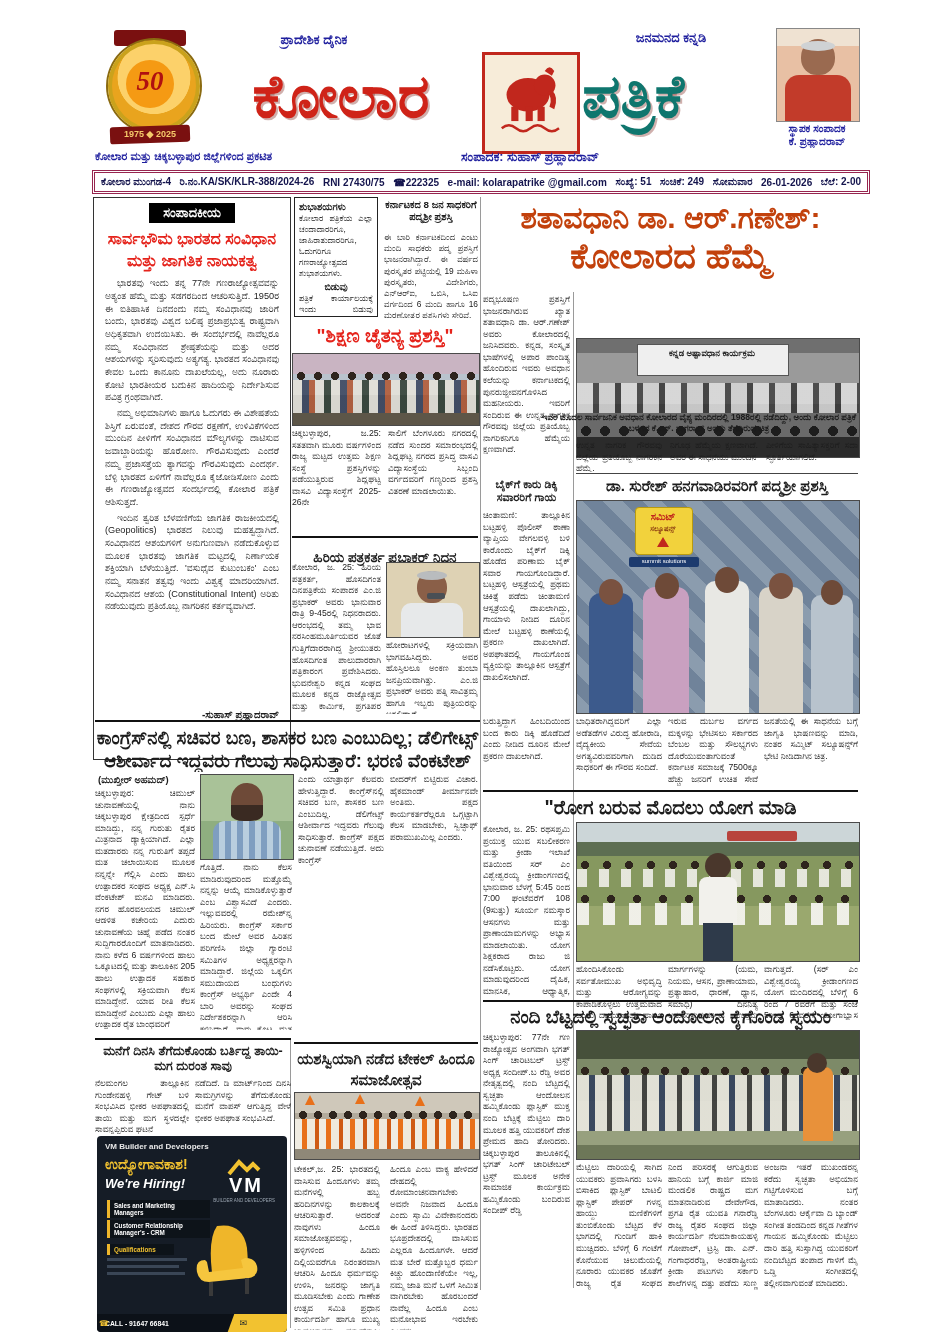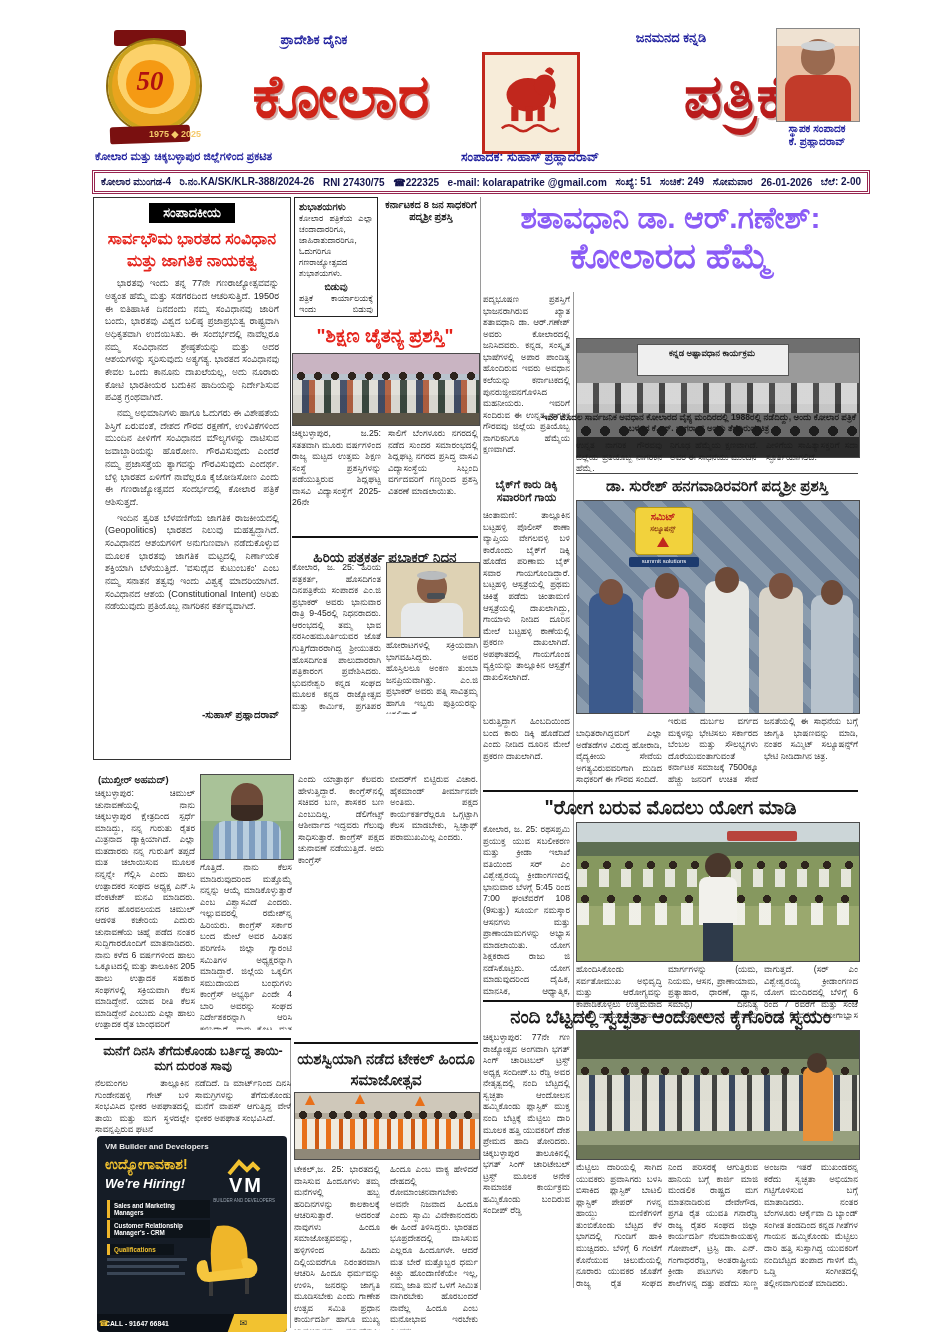--- a/index.html
+++ b/index.html
@@ -23,21 +23,21 @@
 <div class="page">
 
   <div class="abs" style="left:100px;top:30px;width:100px;height:122px;">
     <div style="position:absolute;left:14px;top:0;width:72px;height:16px;background:#7a1010;border-radius:3px;"></div>
     <div style="position:absolute;left:8px;top:10px;width:84px;height:84px;border-radius:50%;
                 background:radial-gradient(circle at 50% 40%,#fcd16a 0 55%,#e9a41e 56% 100%);
                 border:4px solid #caa21c;box-shadow:0 0 0 2px #8a6a10;"></div>
     <div style="position:absolute;left:26px;top:30px;width:48px;height:48px;border-radius:50%;background:#f59a13;"></div>
     <div style="position:absolute;left:30px;top:36px;width:40px;text-align:center;font-weight:bold;font-size:27px;color:#b01010;font-family:'Liberation Serif',serif;font-style:italic;">50</div>
     <div style="position:absolute;left:10px;top:96px;width:80px;height:17px;background:#7a1010;border-radius:3px;transform:rotate(-2deg);"></div>
-    <div style="position:absolute;left:10px;top:99px;width:80px;text-align:center;color:#f5c96a;font-weight:bold;font-size:9px;padding-left:25px;">1975 ◆ 2025</div>
+    <div style="position:absolute;left:10px;top:99px;width:80px;text-align:center;color:#f5c96a;font-weight:bold;font-size:9px;">1975 ◆ 2025</div>
   </div>
 
   <div class="abs blue" style="left:228px;top:32px;width:172px;text-align:center;font-weight:bold;font-size:13px;">ಪ್ರಾದೇಶಿಕ ದೈನಿಕ</div>
   <div class="abs blue" style="left:588px;top:30px;width:166px;text-align:center;font-weight:bold;font-size:13px;">ಜನಮನದ ಕನ್ನಡಿ</div>
 
   <div class="abs" style="left:206px;top:50px;width:270px;height:96px;color:#cf2318;font-weight:bold;font-size:60px;line-height:94px;text-align:center;text-shadow:2px 2px 0 rgba(120,30,20,.35);overflow:hidden;">ಕೋಲಾರ</div>
 
   <div class="abs" style="left:482px;top:52px;width:92px;height:96px;border:3px solid #c1271d;background:#f7ecd9;">
     <svg viewBox="0 0 60 62" style="position:absolute;left:4px;top:4px;width:78px;height:74px;">
       <g fill="#c1271d">
@@ -46,21 +46,21 @@
         <path d="M50 26 q6 6 2 16 l-4 -2 q3 -8 -2 -12 z"></path>
         <rect x="16" y="40" width="6" height="12"></rect>
         <rect x="28" y="40" width="6" height="12"></rect>
         <rect x="38" y="40" width="6" height="12"></rect>
         <path d="M44 10 q4 -6 8 0 l-2 4 z"></path>
       </g>
       <path d="M8 58 q6 -5 12 0 t12 0 t12 0 t12 0" stroke="#c1271d" stroke-width="2" fill="none"></path>
     </svg>
   </div>
 
-  <div class="abs" style="left:594px;top:50px;width:192px;height:96px;color:#b91c1c;font-weight:bold;font-size:60px;line-height:94px;text-align:right;text-shadow:2px 2px 0 rgba(120,30,20,.35);overflow:hidden;">ಪತ್ರಿಕೆ</div>
+  <div class="abs" style="left:582px;top:50px;width:192px;height:96px;color:#0f766e;font-weight:bold;font-size:60px;line-height:94px;text-align:left;text-shadow:2px 2px 0 rgba(120,30,20,.35);overflow:hidden;">ಪತ್ರಿಕೆ</div>
 
   <div class="abs" style="left:776px;top:28px;width:82px;height:92px;border:1px solid #888;overflow:hidden;
               background:linear-gradient(180deg,#efe2d2 0 18%,#e8c0a4 18% 100%);">
     <div style="position:absolute;left:24px;top:10px;width:34px;height:36px;border-radius:50% 50% 46% 46%;background:#9a6a50;"></div>
     <div style="position:absolute;left:24px;top:12px;width:34px;height:10px;border-radius:50%;background:#cfd2d4;"></div>
     <div style="position:absolute;left:8px;top:46px;width:66px;height:46px;border-radius:14px 14px 0 0;background:#c23b2a;"></div>
   </div>
   <div class="abs blue" style="left:756px;top:122px;width:122px;text-align:center;font-weight:bold;font-size:10.5px;">ಸ್ಥಾಪಕ ಸಂಪಾದಕ</div>
   <div class="abs blue" style="left:756px;top:135px;width:122px;text-align:center;font-weight:bold;font-size:10.5px;">ಕೆ. ಪ್ರಹ್ಲಾದರಾವ್</div>
 
@@ -98,20 +98,21 @@
   </div>
 
   <div class="abs" style="left:294px;top:197px;width:84px;height:120px;border:1.5px solid #222;padding:3px 4px;box-sizing:border-box;overflow:hidden;">
     <div style="font-weight:bold;font-size:9.5px;">ಶುಭಾಶಯಗಳು</div>
     <div class="col" style="position:static;font-size:8.3px;">ಕೋಲಾರ ಪತ್ರಿಕೆಯ ಎಲ್ಲಾ ಚಂದಾದಾರರಿಗೂ, ಜಾಹಿರಾತುದಾರರಿಗೂ, ಓದುಗರಿಗೂ ಗಣರಾಜ್ಯೋತ್ಸವದ ಶುಭಾಶಯಗಳು.</div>
     <div style="font-weight:bold;font-size:9.5px;text-align:center;margin-top:2px;">ಬಿಡುವು</div>
     <div class="col" style="position:static;font-size:8.3px;">ಪತ್ರಿಕೆ ಕಾರ್ಯಾಲಯಕ್ಕೆ ಇಂದು ಬಿಡುವು ನೀಡಿರುವುದರಿಂದ ನಾಳೆ ಪತ್ರಿಕೆ ಪ್ರಕಟವಾಗುವುದಿಲ್ಲ</div>
   </div>
 
   <div class="hl" style="left:384px;top:199px;width:94px;height:30px;font-size:9.8px;">ಕರ್ನಾಟಕದ 8 ಜನ ಸಾಧಕರಿಗೆ ಪದ್ಮಶ್ರೀ ಪ್ರಶಸ್ತಿ</div>
+  <div class="col" style="left:384px;top:232px;width:94px;height:86px;font-size:8.4px;">ಈ ಬಾರಿ ಕರ್ನಾಟಕದಿಂದ ಎಂಟು ಮಂದಿ ಸಾಧಕರು ಪದ್ಮ ಪ್ರಶಸ್ತಿಗೆ ಭಾಜನರಾಗಿದ್ದಾರೆ. ಈ ವರ್ಷದ ಪುರಸ್ಕೃತರ ಪಟ್ಟಿಯಲ್ಲಿ 19 ಮಹಿಳಾ ಪುರಸ್ಕೃತರು, ವಿದೇಶಿಗರು, ಎನ್‌ಆರ್‌ಐ, ಒಬಿಸಿ, ಒಸಿಐ ವರ್ಗದಿಂದ 6 ಮಂದಿ ಹಾಗೂ 16 ಮರಣೋತ್ತರ ಪ್ರಶಸ್ತಿಗಳು ಸೇರಿವೆ.</div>
 
   <div class="hl" style="left:292px;top:320px;width:186px;height:32px;color:#e5231b;font-size:19px;line-height:32px;">"ಶಿಕ್ಷಣ ಚೈತನ್ಯ ಪ್ರಶಸ್ತಿ"</div>
   <div class="photo" style="left:292px;top:353px;width:186px;height:71px;background:linear-gradient(180deg,#c9b4c2 0 28%,#b9c3cd 28% 58%,#7d8791 58% 100%);">
     <div class="heads" style="top:16px;"></div>
     <div style="position:absolute;left:0;right:0;top:26px;height:34px;
                 background:repeating-linear-gradient(90deg,#e8e4da 0 9px,#35405a 9px 16px,#b3552f 16px 22px,#e8e4da 22px 31px,#2c3a2e 31px 38px);opacity:.85;"></div>
     <div style="position:absolute;left:0;right:0;bottom:0;height:12px;background:#5d5648;"></div>
   </div>
   <div class="col" style="left:292px;top:428px;width:89px;height:104px;">ಚಿಕ್ಕಬಳ್ಳಾಪುರ, ಜ.25: ಸತತವಾಗಿ ಮೂರು ವರ್ಷಗಳಿಂದ ರಾಜ್ಯ ಮಟ್ಟದ ಉತ್ತಮ ಶಿಕ್ಷಣ ಸಂಸ್ಥೆ ಪ್ರಶಸ್ತಿಗಳನ್ನು ಪಡೆಯುತ್ತಿರುವ ಶಿದ್ಲಘಟ್ಟ ವಾಸವಿ ವಿದ್ಯಾಸಂಸ್ಥೆಗೆ 2025-26ನೇ</div>
   <div class="col" style="left:388px;top:428px;width:90px;height:104px;">ಸಾಲಿಗೆ ಬೆಂಗಳೂರು ನಗರದಲ್ಲಿ ನಡೆದ ಸುಂದರ ಸಮಾರಂಭದಲ್ಲಿ ಶಿದ್ಲಘಟ್ಟ ನಗರದ ಪ್ರಸಿದ್ಧ ವಾಸವಿ ವಿದ್ಯಾಸಂಸ್ಥೆಯ ಸಿಬ್ಬಂದಿ ವರ್ಗದವರಿಗೆ ಗಣ್ಯರಿಂದ ಪ್ರಶಸ್ತಿ ವಿತರಣೆ ಮಾಡಲಾಯಿತು.</div>
@@ -119,21 +120,21 @@
   <div class="hl" style="left:292px;top:536px;width:186px;height:20px;font-size:13.5px;border-top:2px solid #111;padding-top:12px;">ಹಿರಿಯ ಪತ್ರಕರ್ತ ಪ್ರಭಾಕರ್ ನಿಧನ</div>
   <div class="col" style="left:292px;top:562px;width:89px;height:152px;">ಕೋಲಾರ, ಜ. 25: ಹಿರಿಯ ಪತ್ರಕರ್ತ, ಹೊಸದಿಗಂತ ದಿನಪತ್ರಿಕೆಯ ಸಂಪಾದಕ ಎಂ.ಜಿ ಪ್ರಭಾಕರ್ ಅವರು ಭಾನುವಾರ ರಾತ್ರಿ 9-45ರಲ್ಲಿ ನಿಧನರಾದರು. ಆರಂಭದಲ್ಲಿ ತಮ್ಮ ಭಾವ ನರಸಿಂಹಮೂರ್ತಿಯವರ ಜೊತೆ ಗುತ್ತಿಗೆದಾರರಾಗಿದ್ದ ಶ್ರೀಯುತರು ಹೊಸದಿಗಂತ ಪಾಲುದಾರರಾಗಿ ಪತ್ರಿಕಾರಂಗ ಪ್ರವೇಶಿಸಿದರು. ಭುವನೇಶ್ವರಿ ಕನ್ನಡ ಸಂಘದ ಮೂಲಕ ಕನ್ನಡ ರಾಜ್ಯೋತ್ಸವ ಮತ್ತು ಕಾರ್ಮಿಕ, ಪ್ರಗತಿಪರ ಸಂಘಟನೆಗಳ ಮುಖಂಡರಾಗಿ ವಿವಿಧ</div>
   <div class="photo" style="left:386px;top:562px;width:92px;height:74px;background:linear-gradient(180deg,#ded2b4 0 100%);">
     <div style="position:absolute;left:30px;top:8px;width:30px;height:32px;border-radius:50% 50% 45% 45%;background:#8a5f48;"></div>
     <div style="position:absolute;left:30px;top:8px;width:30px;height:9px;border-radius:50%;background:#b9bcbe;"></div>
     <div style="position:absolute;left:14px;top:40px;width:62px;height:34px;border-radius:10px 10px 0 0;background:#e7e9ea;"></div>
     <div style="position:absolute;left:40px;top:30px;width:18px;height:6px;background:#4a4f55;border-radius:2px;"></div>
   </div>
   <div class="col" style="left:386px;top:640px;width:92px;height:74px;">ಹೋರಾಟಗಳಲ್ಲಿ ಸಕ್ರಿಯವಾಗಿ ಭಾಗವಹಿಸಿದ್ದರು. ಅವರ ಹೊಸ್ತಿಲಲೂ ಅಂಕಣ ತುಂಬಾ ಜನಪ್ರಿಯವಾಗಿತ್ತು. ಎಂ.ಜಿ ಪ್ರಭಾಕರ್ ಅವರು ಪತ್ನಿ ಸಾವಿತ್ರಮ್ಮ ಹಾಗೂ ಇಬ್ಬರು ಪುತ್ರಿಯರನ್ನು ಅಗಲಿದ್ದಾರೆ.</div>
 
-  <div class="hl" style="left:483px;top:200px;width:375px;height:88px;color:#8b5cf6;">
+  <div class="hl" style="left:483px;top:200px;width:375px;height:88px;color:#c2410c;">
     <span style="display:block;font-size:30px;">ಶತಾವಧಾನಿ ಡಾ. ಆರ್.ಗಣೇಶ್:</span>
     <span style="display:block;font-size:35px;">ಕೋಲಾರದ ಹೆಮ್ಮೆ</span>
   </div>
   <div class="col" style="left:483px;top:294px;width:87px;height:176px;">ಪದ್ಮಭೂಷಣ ಪ್ರಶಸ್ತಿಗೆ ಭಾಜನರಾಗಿರುವ ಖ್ಯಾತ ಶತಾವಧಾನಿ ಡಾ. ಆರ್.ಗಣೇಶ್ ಅವರು ಕೋಲಾರದಲ್ಲಿ ಜನಿಸಿದವರು. ಕನ್ನಡ, ಸಂಸ್ಕೃತ ಭಾಷೆಗಳಲ್ಲಿ ಅಪಾರ ಪಾಂಡಿತ್ಯ ಹೊಂದಿರುವ ಇವರು ಅವಧಾನ ಕಲೆಯನ್ನು ಕರ್ನಾಟಕದಲ್ಲಿ ಪುನರುಜ್ಜೀವನಗೊಳಿಸಿದ ಮಹನೀಯರು. ಇವರಿಗೆ ಸಂದಿರುವ ಈ ಉನ್ನತ ನಾಗರಿಕ ಗೌರವವು ಜಿಲ್ಲೆಯ ಪ್ರತಿಯೊಬ್ಬ ನಾಗರಿಕನಿಗೂ ಹೆಮ್ಮೆಯ ಕ್ಷಣವಾಗಿದೆ.</div>
 
   <div class="photo" style="left:576px;top:290px;width:282px;height:118px;background:linear-gradient(180deg,#6f6f6f 0 12%,#9a9a9a 12% 55%,#6a6a6a 55% 100%);margin-top:48px;">
     <div style="position:absolute;left:60px;top:5px;width:150px;height:30px;background:#efefef;border:1px solid #555;"></div>
     <div class="cap" style="left:62px;top:9px;width:146px;font-size:8.5px;color:#222;">ಕನ್ನಡ ಅಷ್ಟಾವಧಾನ ಕಾರ್ಯಕ್ರಮ</div>
     <div style="position:absolute;left:0;right:0;top:44px;height:30px;
                 background:repeating-linear-gradient(90deg,#e6e6e6 0 16px,#3a3a3a 16px 22px,#dcdcdc 22px 38px,#303030 38px 44px);opacity:.8;"></div>
@@ -163,21 +164,21 @@
     <div style="position:absolute;left:66px;bottom:0;width:46px;height:126px;border-radius:12px 12px 0 0;background:#c9a0c0;"></div>
     <div style="position:absolute;left:78px;bottom:114px;width:24px;height:26px;border-radius:50%;background:#6e4a38;"></div>
     <div style="position:absolute;left:128px;bottom:0;width:44px;height:132px;border-radius:10px 10px 0 0;background:#e8e8e4;"></div>
     <div style="position:absolute;left:138px;bottom:120px;width:24px;height:26px;border-radius:50%;background:#6e4a38;"></div>
     <div style="position:absolute;left:182px;bottom:0;width:44px;height:126px;border-radius:10px 10px 0 0;background:#d8d3c8;"></div>
     <div style="position:absolute;left:192px;bottom:114px;width:24px;height:26px;border-radius:50%;background:#7a5240;"></div>
     <div style="position:absolute;left:234px;bottom:0;width:42px;height:118px;border-radius:10px 10px 0 0;background:#b8c3cd;"></div>
     <div style="position:absolute;left:244px;bottom:108px;width:22px;height:25px;border-radius:50%;background:#6e4a38;"></div>
   </div>
   <div class="col" style="left:483px;top:716px;width:87px;height:70px;">ಬರುತ್ತಿದ್ದಾಗ ಹಿಂಬದಿಯಿಂದ ಬಂದ ಕಾರು ಡಿಕ್ಕಿ ಹೊಡೆದಿದೆ ಎಂದು ನೀಡಿದ ದೂರಿನ ಮೇಲೆ ಪ್ರಕರಣ ದಾಖಲಾಗಿದೆ.</div>
-  <div class="col" style="left:576px;top:716px;width:86px;height:70px;margin-top:12px;">ಬಾಧಿತರಾಗಿದ್ದವರಿಗೆ ಎಲ್ಲಾ ಅಡೆತಡೆಗಳ ವಿರುದ್ಧ ಹೋರಾಡಿ, ವೈದ್ಯಕೀಯ ಸೇವೆಯ ಅಗತ್ಯವಿರುವವರಿಗಾಗಿ ದುಡಿದ ಸಾಧಕರಿಗೆ ಈ ಗೌರವ ಸಂದಿದೆ.</div>
+  <div class="col" style="left:576px;top:716px;width:86px;height:70px;">ಬಾಧಿತರಾಗಿದ್ದವರಿಗೆ ಎಲ್ಲಾ ಅಡೆತಡೆಗಳ ವಿರುದ್ಧ ಹೋರಾಡಿ, ವೈದ್ಯಕೀಯ ಸೇವೆಯ ಅಗತ್ಯವಿರುವವರಿಗಾಗಿ ದುಡಿದ ಸಾಧಕರಿಗೆ ಈ ಗೌರವ ಸಂದಿದೆ.</div>
   <div class="col" style="left:668px;top:716px;width:90px;height:70px;">ಇರುವ ದುರ್ಬಲ ವರ್ಗದ ಮಕ್ಕಳನ್ನು ಭೇಟಿಸಲು ಸರ್ಕಾರದ ಬೆಂಬಲ ಮತ್ತು ಸೌಲಭ್ಯಗಳು ದೊರೆಯುವಂತಾಗುವಂತೆ ಕರ್ನಾಟಕ ಸಮಾಜಕ್ಕೆ 7500ಕ್ಕೂ ಹೆಚ್ಚು ಜನರಿಗೆ ಉಚಿತ ಸೇವೆ ನೀಡಿದ್ದಾರೆ.</div>
   <div class="col" style="left:764px;top:716px;width:94px;height:70px;">ಜನತೆಯಲ್ಲಿ ಈ ಸಾಧನೆಯ ಬಗ್ಗೆ ಜಾಗೃತಿ ಭಾಷಣವನ್ನು ಮಾಡಿ, ನಂತರ ಸಮ್ಮಿಟ್ ಸಲ್ಯೂಷನ್ಸ್‌ಗೆ ಭೇಟಿ ನೀಡಿದಾಗಿನ ಚಿತ್ರ.</div>
 
   <div class="hl" style="left:483px;top:790px;width:375px;height:26px;font-size:19.5px;border-top:2px solid #111;padding-top:4px;">"ರೋಗ ಬರುವ ಮೊದಲು ಯೋಗ ಮಾಡಿ ಆರೋಗ್ಯವಂತರಾಗಿ"</div>
   <div class="col" style="left:483px;top:824px;width:87px;height:174px;">ಕೋಲಾರ, ಜ. 25: ರಥಸಪ್ತಮಿ ಪ್ರಯುಕ್ತ ಯುವ ಸಬಲೀಕರಣ ಮತ್ತು ಕ್ರೀಡಾ ಇಲಾಖೆ ವತಿಯಿಂದ ಸರ್ ಎಂ ವಿಶ್ವೇಶ್ವರಯ್ಯ ಕ್ರೀಡಾಂಗಣದಲ್ಲಿ ಭಾನುವಾರ ಬೆಳಗ್ಗೆ 5:45 ರಿಂದ 7:00 ಘಂಟೆವರೆಗೆ 108 (9ಸುತ್ತು) ಸೂರ್ಯ ನಮಸ್ಕಾರ ಆಸನಗಳು ಮತ್ತು ಪ್ರಾಣಾಯಾಮಗಳನ್ನು ಅಭ್ಯಾಸ ಮಾಡಲಾಯಿತು. ಯೋಗ ಶಿಕ್ಷಕರಾದ ರಾಜು ಜಿ ನಡೆಸಿಕೊಟ್ಟರು. ಯೋಗ ಮಾಡುವುದರಿಂದ ದೈಹಿಕ, ಮಾನಸಿಕ, ಆಧ್ಯಾತ್ಮಿಕ, ಸಾಮಾಜಿಕ,</div>
   <div class="photo" style="left:576px;top:822px;width:282px;height:138px;
               background:linear-gradient(180deg,#ccd6d8 0 14%,#5d6e52 14% 24%,#86985f 24% 60%,#9aa86e 60% 100%);">
     <div style="position:absolute;left:150px;top:8px;width:70px;height:10px;background:#b8433c;border-radius:2px;"></div>
     <div class="heads" style="top:36px;background-size:22px 12px;"></div>
     <div style="position:absolute;left:0;right:0;top:46px;height:18px;background:repeating-linear-gradient(90deg,#f0efe9 0 10px,transparent 10px 22px);opacity:.9;"></div>
@@ -199,20 +200,21 @@
     <div style="position:absolute;left:0;right:0;top:44px;height:56px;
                 background:repeating-linear-gradient(90deg,#eceae2 0 12px,#31405c 12px 18px,#e9e7df 18px 30px,#3b3b3b 30px 35px);opacity:.9;"></div>
     <div style="position:absolute;right:26px;top:36px;width:30px;height:74px;border-radius:8px 8px 0 0;background:#e8913a;"></div>
     <div style="position:absolute;right:32px;top:22px;width:20px;height:20px;border-radius:50%;background:#4a372c;"></div>
     <div style="position:absolute;left:0;right:0;bottom:0;height:14px;background:#6d7758;"></div>
   </div>
   <div class="col" style="left:576px;top:1162px;width:86px;height:128px;">ಮೆಟ್ಟಿಲು ದಾರಿಯಲ್ಲಿ ಸಾಗಿದ ಯುವಕರು ಪ್ರವಾಸಿಗರು ಬಳಸಿ ಬಿಸಾಕಿದ ಪ್ಲಾಸ್ಟಿಕ್ ಬಾಟಲಿ ಪ್ಲಾಸ್ಟಿಕ್ ಪೇಪರ್ ಗಳನ್ನ ಹಾಯ್ದು ಮಣಿಕೆಗಳಿಗೆ ತುಂಬಿಕೊಂಡು ಬೆಟ್ಟದ ಕೆಳ ಭಾಗದಲ್ಲಿ ಗುಂಡಿಗೆ ಹಾಕಿ ಮುಚ್ಚಿದರು. ಬೆಳಿಗ್ಗೆ 6 ಗಂಟೆಗೆ ಕೊನೆಯುವ ಚಿಲುಮೆಯಲ್ಲಿ ನೂರಾರು ಯುವಕರ ಜೊತೆಗೆ ರಾಜ್ಯ ರೈತ ಸಂಘದ ಕಾರ್ಯಕರ್ತರು ಭಾಗವಹಿಸಿದ್ದರು. ಯೋಗ ನಂದೀಶ್ವರ ವ್ಯೂವ್ ಪಾಯಿಂಟ್ ಸಮೀಪ ನಡೆದ ವೇದಿಕೆ ಕಾರ್ಯಕ್ರಮದಲ್ಲಿ ಪ್ಲಾಸ್ಟಿಕ್</div>
   <div class="col" style="left:668px;top:1162px;width:90px;height:128px;">ನಿಂದ ಪರಿಸರಕ್ಕೆ ಆಗುತ್ತಿರುವ ಹಾನಿಯ ಬಗ್ಗೆ ಕಾರ್ಜಿ ಮಾಜಿ ಮಂಡಲಿಕ ರಾಷ್ಟ್ರದ ಮಗ ಮಾತನಾಡಿರುವ ದೇವೇಗೌಡ, ಪ್ರಗತಿ ರೈತ ಯುವತಿ ಗನಾರೆಡ್ಡಿ ರಾಜ್ಯ ರೈತರ ಸಂಘದ ಜಿಲ್ಲಾ ಕಾರ್ಯದರ್ಶಿ ನೆಲಮಾಕಾಯಹಳ್ಳಿ ಗೋಪಾಲ್, ಟ್ರಸ್ಟಿ ಡಾ. ಎನ್. ಗಂಗಾಧರರೆಡ್ಡಿ, ಅಂತರಾಷ್ಟ್ರೀಯ ಕ್ರೀಡಾ ಪಟುಗಳು ಸರ್ಕಾರಿ ಶಾಲೆಗಳನ್ನ ದತ್ತು ಪಡೆದು ಸುಣ್ಣ ಬಣ್ಣ ಬಳಿದು ಮಾತಾಡಿರುವ ಮುಖಂಡರು</div>
   <div class="col" style="left:764px;top:1162px;width:94px;height:128px;">ಅಂಜನಾ ಇತರೆ ಮುಖಂಡರನ್ನ ಕರೆದು ಸ್ವಚ್ಛತಾ ಅಭಿಯಾನ ಗಟ್ಟಿಗೊಳಿಸುವ ಬಗ್ಗೆ ಮಾತಾಡಿದರು. ನಂತರ ಬೆಂಗಳೂರು ಆರ್ಕೈವಾ ದಿ ಬ್ಯಾಂಡ್ ಸಂಗೀತ ತಂಡದಿಂದ ಕನ್ನಡ ಗೀತೆಗಳ ಗಾಯನ ಹಮ್ಮಿಕೊಂಡು ಮೆಟ್ಟಿಲು ದಾರಿ ಹತ್ತಿ ಸುಸ್ತಾಗಿದ್ದ ಯುವಕರಿಗೆ ನಂದಿಬೆಟ್ಟದ ತಂಪಾದ ಗಾಳಿಗೆ ಮೈ ಒಡ್ಡಿ ಸಂಗೀತದಲ್ಲಿ ತಲ್ಲೀನವಾಗುವಂತೆ ಮಾಡಿದರು.</div>
 
+  <div class="hl" style="left:95px;top:720px;width:385px;height:46px;font-size:18.5px;line-height:1.25;border-top:2px solid #111;padding-top:4px;">ಕಾಂಗ್ರೆಸ್‌ನಲ್ಲಿ ಸಚಿವರ ಬಣ, ಶಾಸಕರ ಬಣ ಎಂಬುದಿಲ್ಲ; ಡೆಲಿಗೇಟ್ಸ್ ಆಶೀರ್ವಾದ ಇದ್ದವರು ಗೆಲುವು ಸಾಧಿಸುತ್ತಾರೆ: ಭರಣಿ ವೆಂಕಟೇಶ್</div>
   <div class="abs" style="left:98px;top:774px;width:100px;font-weight:bold;font-size:9.5px;">(ಮುಖ್ತೀರ್ ಅಹಮದ್)</div>
   <div class="photo" style="left:200px;top:774px;width:92px;height:84px;background:linear-gradient(180deg,#a9c298 0 55%,#8fae80 55% 100%);">
     <div style="position:absolute;left:30px;top:8px;width:32px;height:36px;border-radius:48% 48% 42% 42%;background:#6e4a38;"></div>
     <div style="position:absolute;left:30px;top:30px;width:32px;height:16px;border-radius:0 0 40% 40%;background:#3a2a22;"></div>
     <div style="position:absolute;left:12px;top:46px;width:68px;height:38px;border-radius:12px 12px 0 0;
                 background:repeating-linear-gradient(90deg,#7f9ec0 0 6px,#b9cede 6px 12px);"></div>
   </div>
   <div class="col" style="left:95px;top:788px;width:100px;height:242px;">ಚಿಕ್ಕಬಳ್ಳಾಪುರ: ಚಿಮುಲ್ ಚುನಾವಣೆಯಲ್ಲಿ ನಾನು ಚಿಕ್ಕಬಳ್ಳಾಪುರ ಕ್ಷೇತ್ರದಿಂದ ಸ್ಪರ್ಧೆ ಮಾಡಿದ್ದು, ನನ್ನ ಗುರುತು ರೈತರ ಮಿತ್ರನಾದ ಡ್ಯಾಕ್ಸಿಯಾಗಿದೆ. ಎಲ್ಲಾ ಮತದಾರರು ನನ್ನ ಗುರುತಿಗೆ ತಪ್ಪದೆ ಮತ ಚಲಾಯಿಸುವ ಮೂಲಕ ನನ್ನನ್ನೇ ಗೆಲ್ಲಿಸಿ ಎಂದು ಹಾಲು ಉತ್ಪಾದಕರ ಸಂಘದ ಅಧ್ಯಕ್ಷ ಎನ್.ಸಿ ವೆಂಕಟೇಶ್ ಮನವಿ ಮಾಡಿದರು. ನಗರ ಹೊರವಲಯದ ಚಿಮುಲ್ ಆಡಳಿತ ಕಚೇರಿಯ ಎದುರು ಚುನಾವಣೆಯ ಚಿಹ್ನೆ ಪಡೆದ ನಂತರ ಸುದ್ದಿಗಾರರೊಂದಿಗೆ ಮಾತನಾಡಿದರು. ನಾನು ಕಳೆದ 6 ವರ್ಷಗಳಿಂದ ಹಾಲು ಒಕ್ಕೂಟದಲ್ಲಿ ಮತ್ತು ತಾಲೂಕಿನ 205 ಹಾಲು ಉತ್ಪಾದಕ ಸಹಕಾರ ಸಂಘಗಳಲ್ಲಿ ಸಕ್ರಿಯವಾಗಿ ಕೆಲಸ ಮಾಡಿದ್ದೇನೆ. ಯಾವ ರೀತಿ ಕೆಲಸ ಮಾಡಿದ್ದೇನೆ ಎಂಬುದು ಎಲ್ಲಾ ಹಾಲು ಉತ್ಪಾದಕ ರೈತ ಬಾಂಧವರಿಗೆ</div>
   <div class="col" style="left:200px;top:862px;width:92px;height:168px;">ಗೊತ್ತಿದೆ. ನಾನು ಕೆಲಸ ಮಾಡಿರುವುದರಿಂದ ಮತ್ತೊಮ್ಮೆ ನನ್ನನ್ನು ಆಯ್ಕೆ ಮಾಡಿಕೊಳ್ಳುತ್ತಾರೆ ಎಂಬ ವಿಶ್ವಾಸವಿದೆ ಎಂದರು. ಇಲ್ಲುವವರಲ್ಲಿ ರಮೇಶ್‌ನ್ನ ಹಿರಿಯರು. ಕಾಂಗ್ರೆಸ್ ಸರ್ಕಾರ ಬಂದ ಮೇಲೆ ಅವರ ಹಿರಿತನ ಪರಿಗಣಿಸಿ ಜಿಲ್ಲಾ ಗ್ಯಾರಂಟಿ ಸಮಿತಿಗಳ ಅಧ್ಯಕ್ಷರನ್ನಾಗಿ ಮಾಡಿದ್ದಾರೆ. ಜಿಲ್ಲೆಯ ಒಕ್ಕಲಿಗ ಸಮುದಾಯದ ಬಂಧುಗಳು ಕಾಂಗ್ರೆಸ್ ಅಭ್ಯರ್ಥಿ ಎಂದೇ 4 ಬಾರಿ ಅವರನ್ನು ಸಂಘದ ನಿರ್ದೇಶಕರನ್ನಾಗಿ ಆರಿಸಿ ಕಳಿಸಿದ್ದಾರೆ. ನಾವು ಕೊಟ್ಟ ಮತ ಹಾಕಿ ಗೆಲ್ಲಿಸಿದ್ದೇವೆ. ಎರಡು ಹುದ್ದೆಗಳು ಇವೆ ನಿನಗೆ ವಯಸ್ಸಿದೆ ನೀವು ಕೇಳಿದಿಂದ ಹಿಂದೆ ಸರಿಯಿರಿ</div>
   <div class="col" style="left:298px;top:774px;width:86px;height:256px;">ಎಂದು ಯಾತ್ರಾರ್ಥ ಕೆಲವರು ಹೇಳುತ್ತಿದ್ದಾರೆ. ಕಾಂಗ್ರೆಸ್‌ನಲ್ಲಿ ಸಚಿವರ ಬಣ, ಶಾಸಕರ ಬಣ ಎಂಬುದಿಲ್ಲ. ಡೆಲಿಗೇಟ್ಸ್ ಆಶೀರ್ವಾದ ಇದ್ದವರು ಗೆಲುವು ಸಾಧಿಸುತ್ತಾರೆ. ಕಾಂಗ್ರೆಸ್ ಪಕ್ಷದ ಚುನಾವಣೆ ನಡೆಯುತ್ತಿದೆ. ಅದು ಕಾಂಗ್ರೆಸ್</div>

